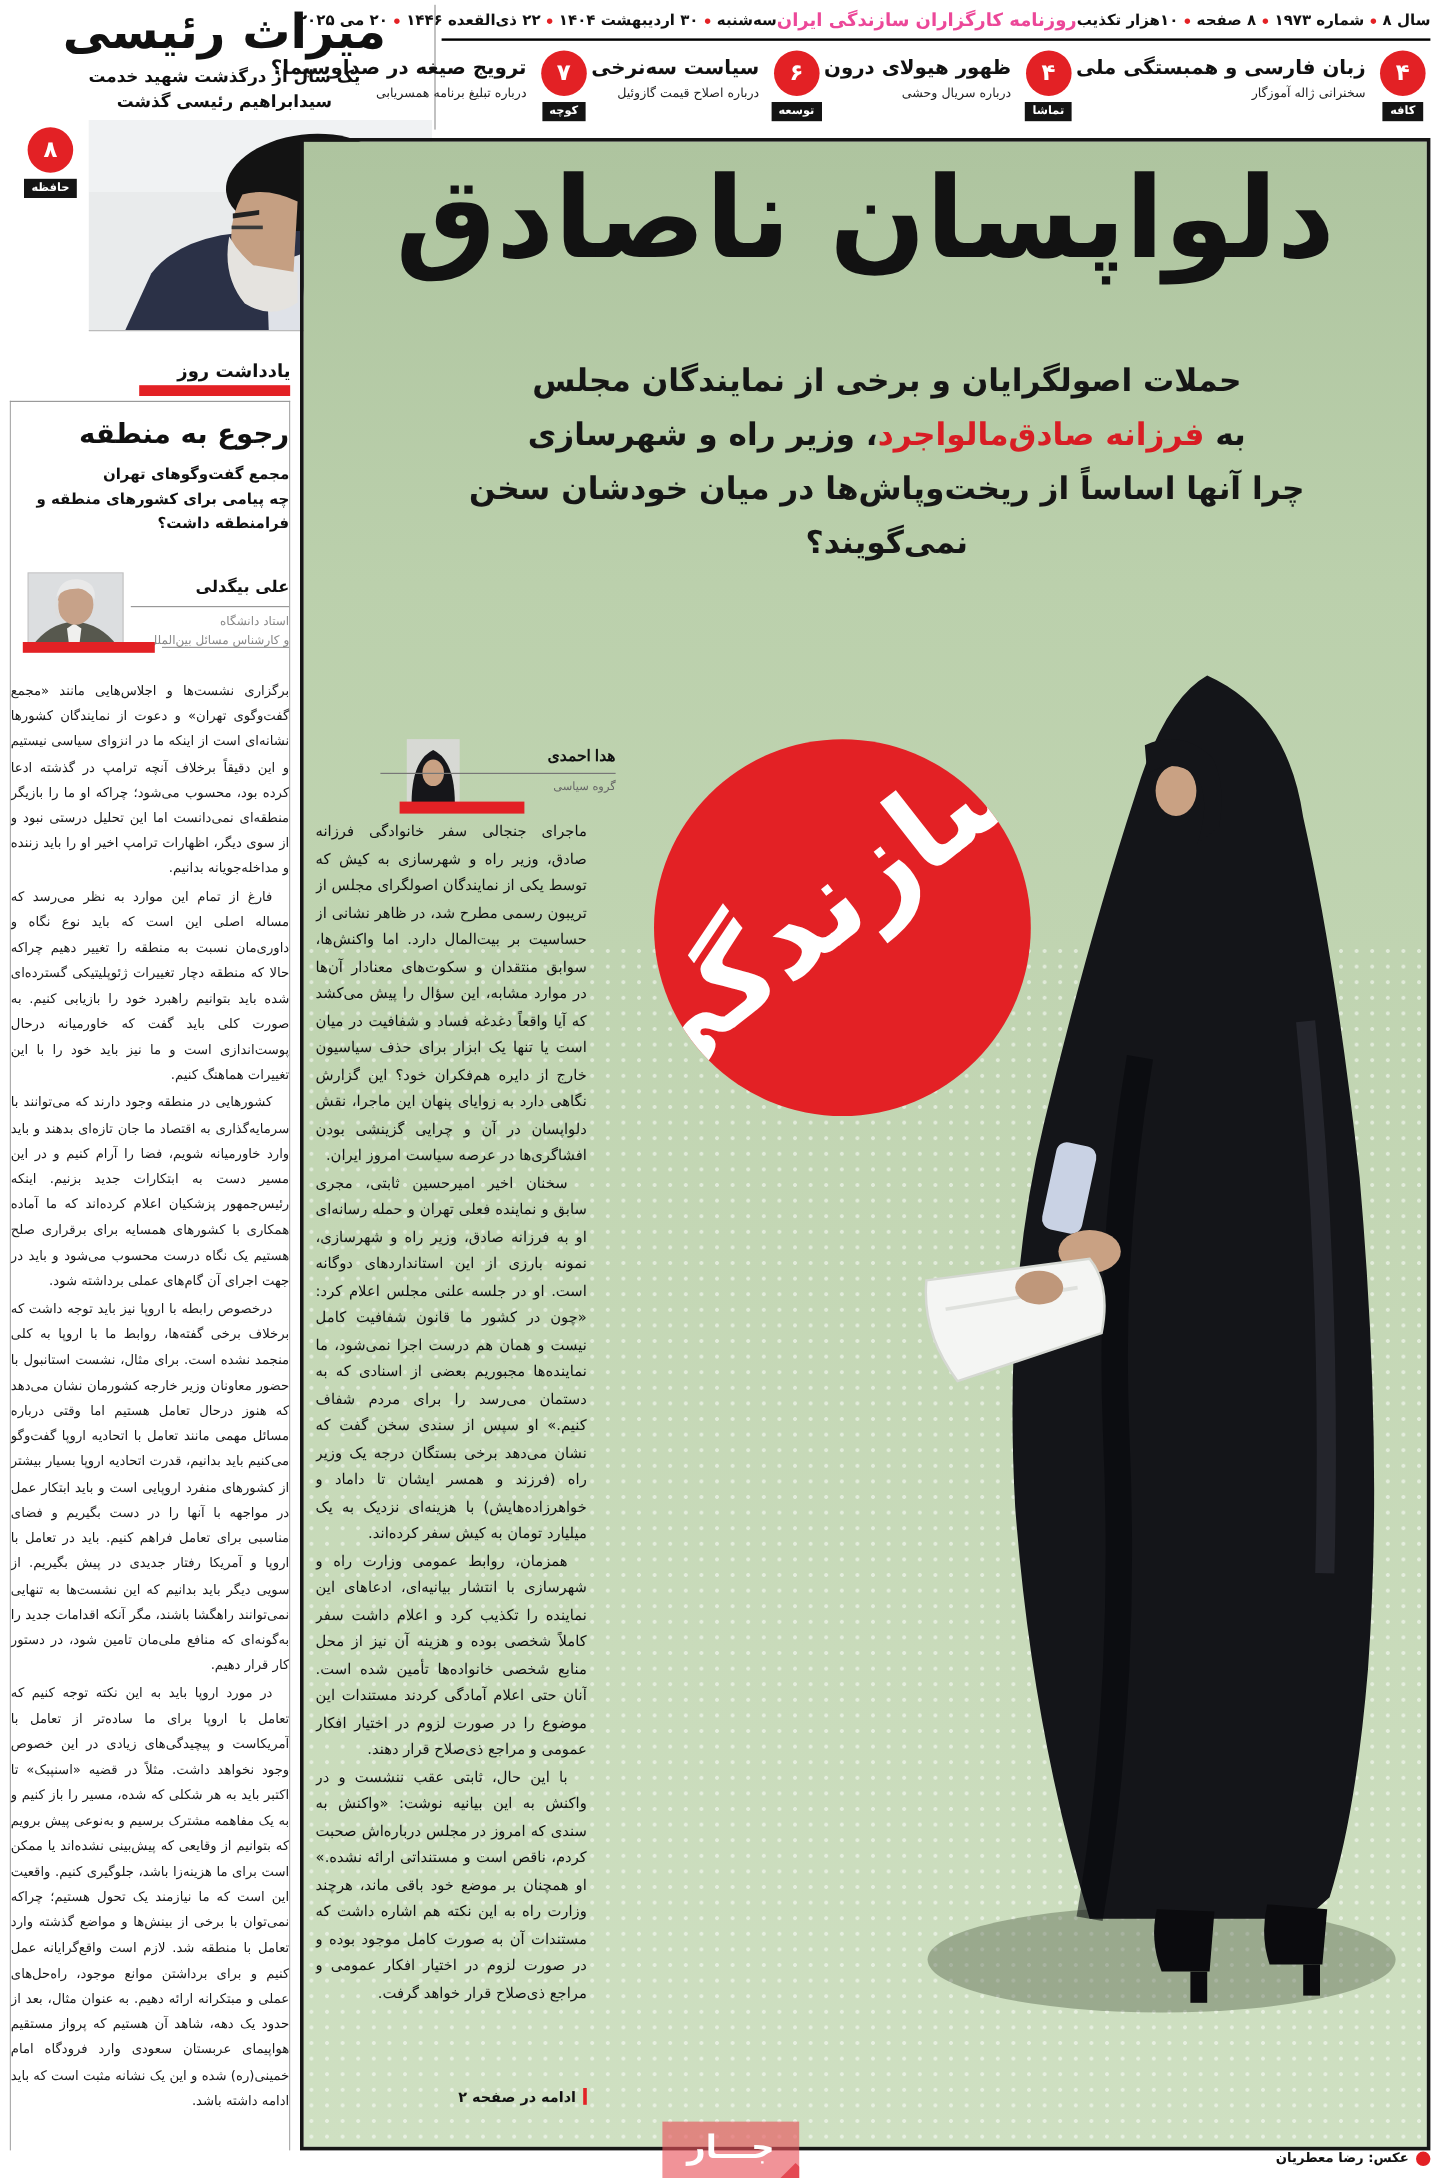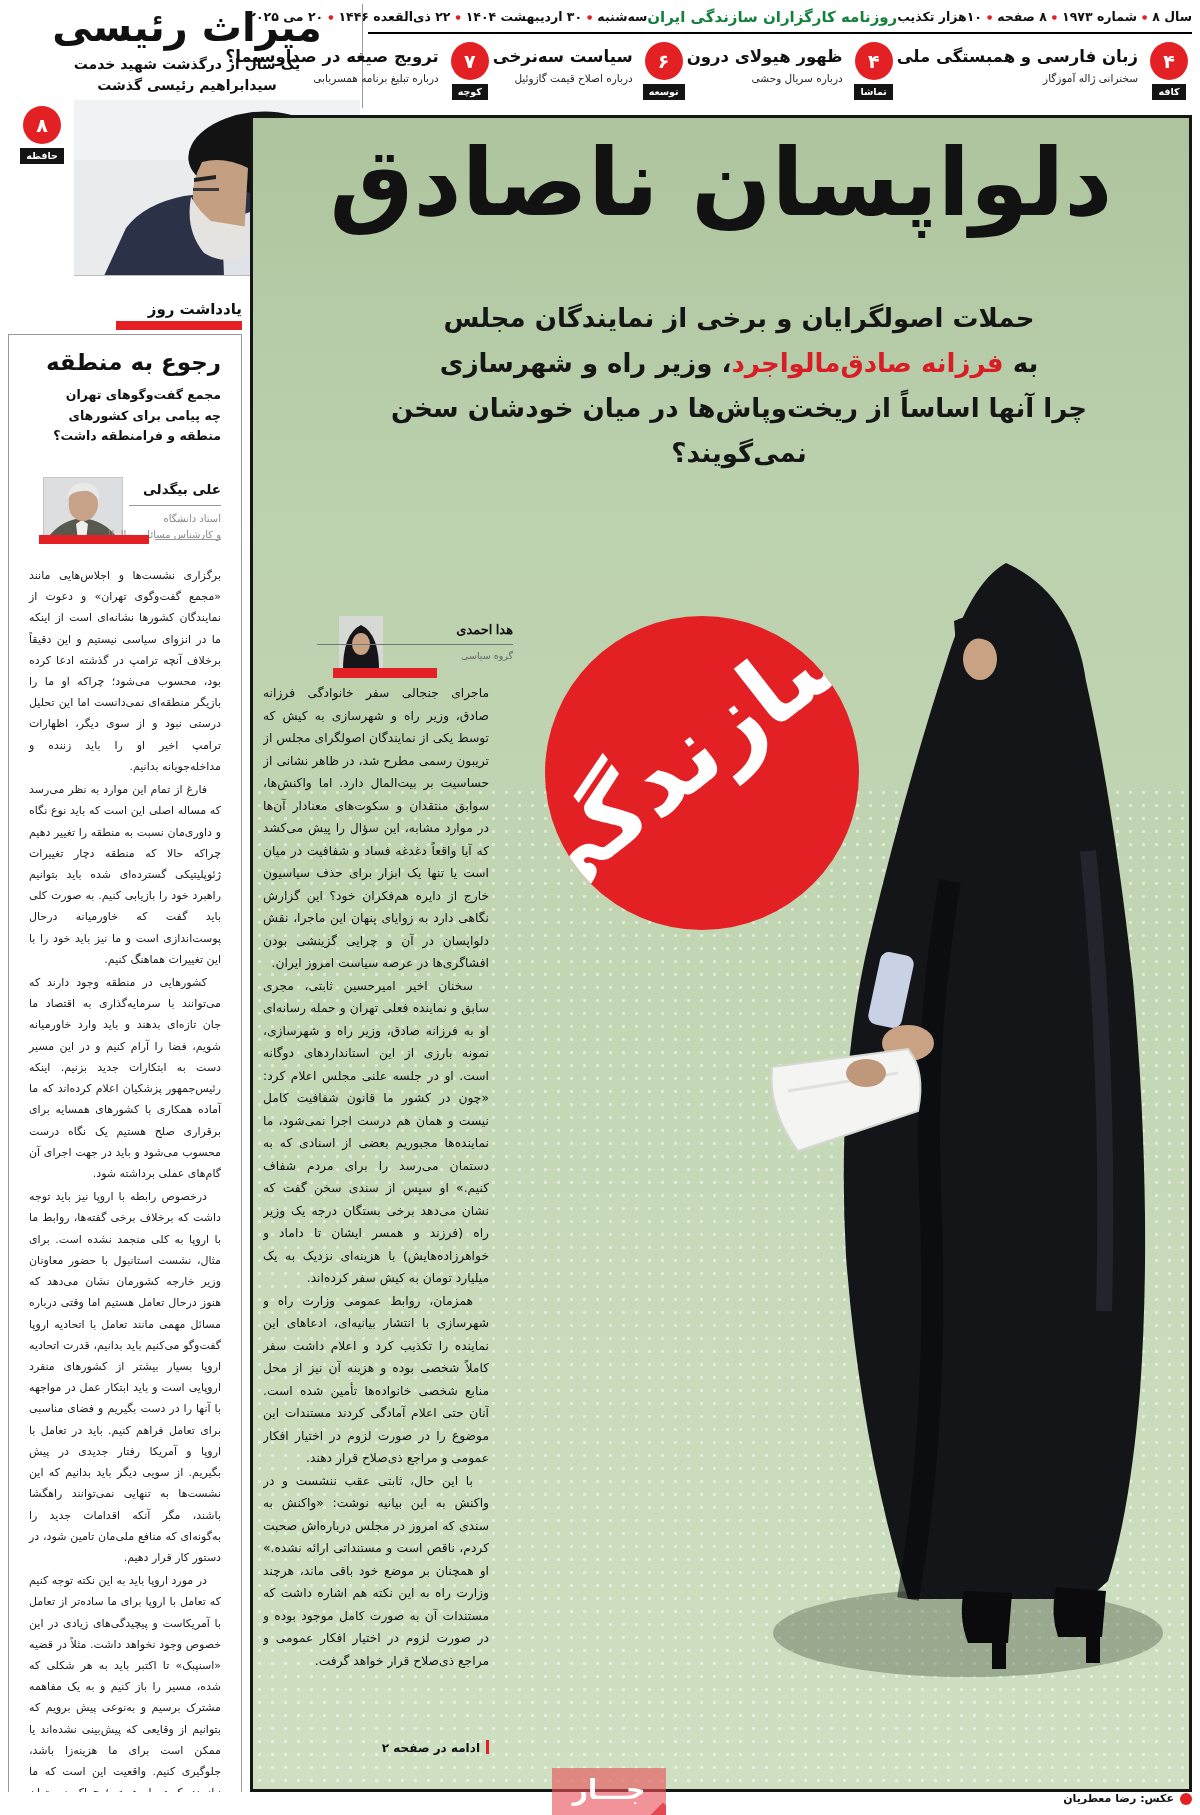--- a/index.html
+++ b/index.html
@@ -8,21 +8,21 @@
   .page { position: relative; width: 1200px; height: 1815px; background: #fff;
           direction: rtl; color: #111; overflow: hidden; margin: 0 auto; }
   .abs { position: absolute; }
 
   
   #masthead { left: 368px; top: 4px; width: 824px; height: 30px;
               display: flex; align-items: center; justify-content: space-between;
               border-bottom: 2px solid #000; padding-bottom: 3px; }
   .dotline { display: flex; align-items: center; font-size: 12.5px; font-weight: bold; white-space: nowrap; }
   .dotline .seg + .seg::before { content: "●"; color: #e32125; font-size: 6px; margin: 0 5px; vertical-align: 2px; }
-  #masthead-center { color: #15803d; font-size: 15px; font-weight: bold; white-space: nowrap; }
+  #masthead-center { color: #ec4899; font-size: 15px; font-weight: bold; white-space: nowrap; }
 
   
   #nav { left: 368px; top: 42px; width: 824px; height: 70px;
          display: flex; justify-content: space-between; align-items: flex-start; }
   .teaser { display: flex; align-items: flex-start; gap: 8px; cursor: pointer; }
   .badge { width: 46px; text-align: center; flex: 0 0 auto; }
   .badge-circle { width: 38px; height: 38px; border-radius: 50%; background: #e32125; color: #fff;
                   font-size: 19px; font-weight: bold; display: flex; align-items: center; justify-content: center;
                   margin: 0 auto; }
   .badge-label { background: #141414; color: #fff; font-size: 9.5px; font-weight: bold;
@@ -40,21 +40,21 @@
   #memorial-badge { position: absolute; left: 4px; top: 102px; width: 48px; text-align: center; }
   #memorial-photo { position: absolute; left: 60px; top: 96px; width: 286px; height: 176px;
                     overflow: hidden; border-bottom: 1px solid #bbb; background: #e9ebec; }
   #memorial-photo svg { display: block; }
 
   
   #note { left: 8px; top: 300px; width: 234px; height: 1515px; overflow: hidden; }
   #note-label { font-size: 15px; font-weight: bold; text-align: right; }
   #note-redbar { height: 9px; background: #e32125; width: 126px; margin-top: 3px; }
   #note-box { border: 1px solid #9a9a9a; border-bottom: none; margin-top: 4px;
-              padding: 14px 20px 0; height: 1458px; overflow: hidden; background: #fff; }
+              padding: 14px 0 0; height: 1458px; overflow: hidden; background: #fff; }
   #note-title { font-size: 23px; font-weight: bold; text-align: right; }
   #note-sub { font-size: 12.5px; font-weight: bold; margin-top: 10px; line-height: 1.65; text-align: right; }
   #note-author { margin-top: 26px; position: relative; height: 76px; }
   #note-author-photo { position: absolute; left: 14px; top: 4px; width: 80px; height: 62px;
                        background: #dcdee0; overflow: hidden; border: 1px solid #c5c5c5; }
   #note-author-name { font-size: 13.5px; font-weight: bold; text-align: right; padding-top: 8px; }
   #note-author-line { position: absolute; right: 0; left: 100px; top: 32px; height: 1px; background: #999; }
   #note-author-roles { position: absolute; right: 0; top: 38px; font-size: 10px; color: #888;
                        line-height: 1.6; text-align: right; }
   #note-author-redbar { position: absolute; left: 10px; top: 62px; width: 110px; height: 9px; background: #e32125; }

